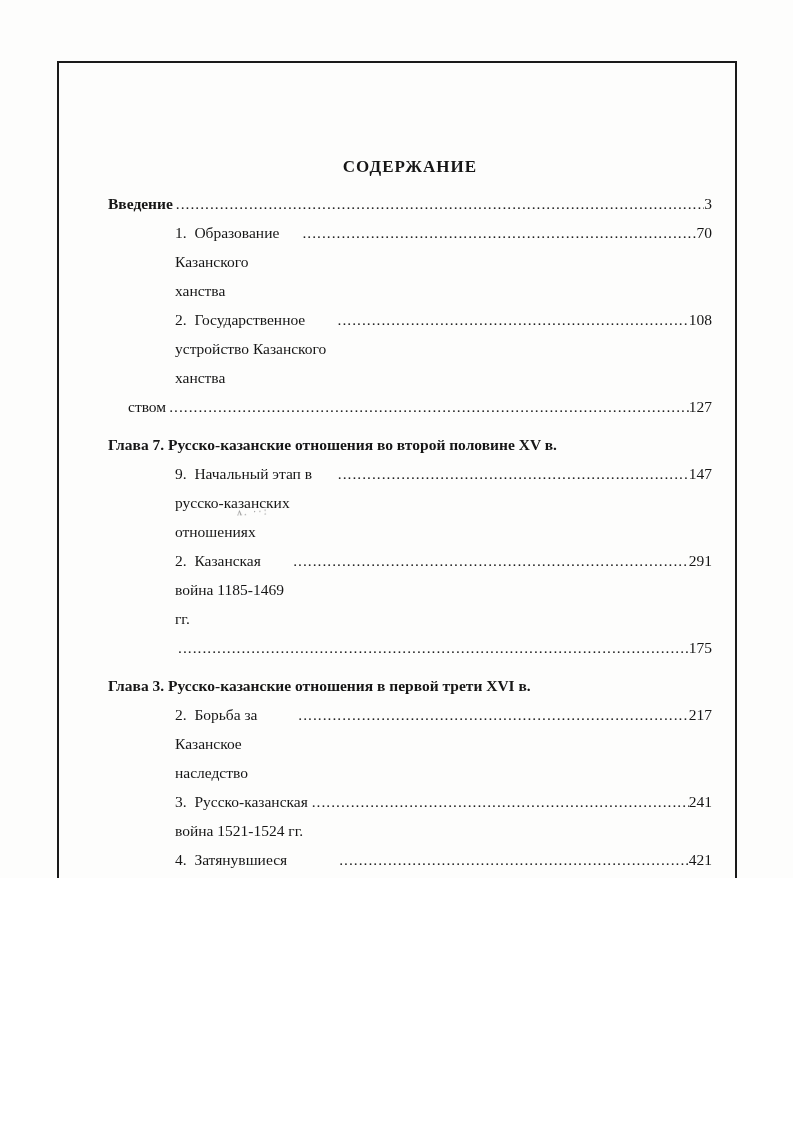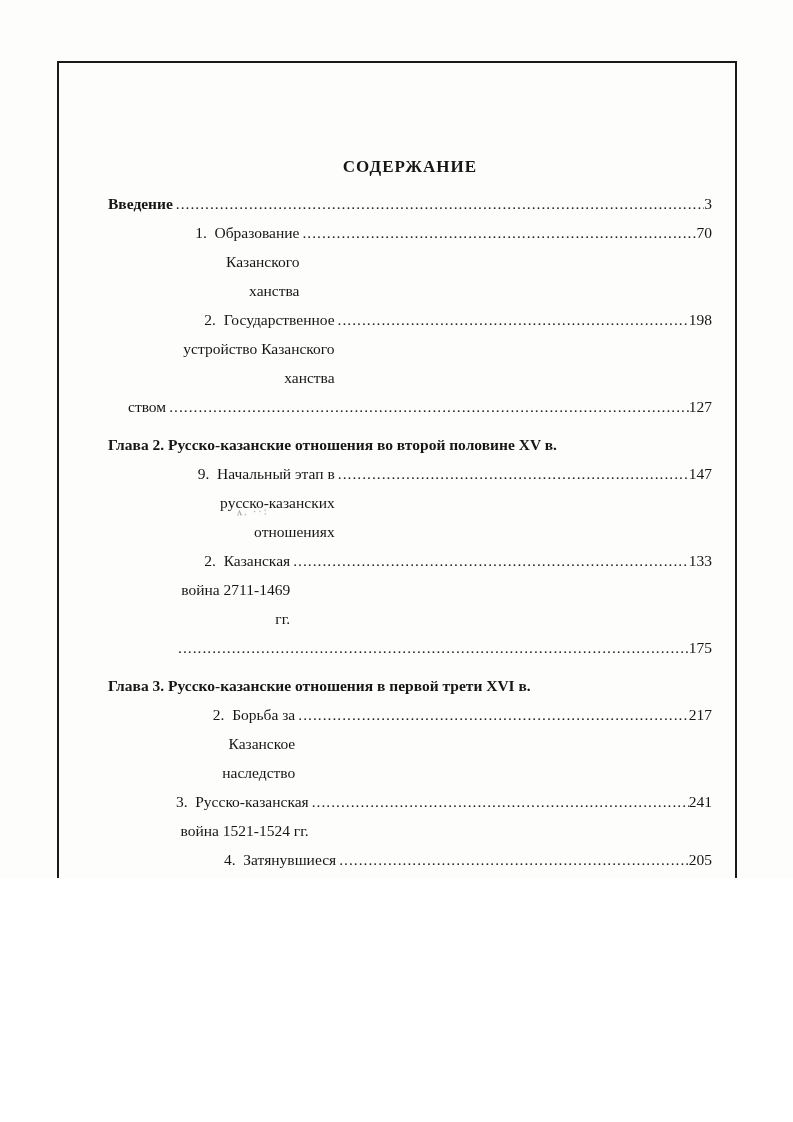--- a/index.html
+++ b/index.html
@@ -41,21 +41,21 @@
     margin-bottom: 8px;
   }
   .row {
     display: flex;
     align-items: baseline;
     line-height: 29px;
   }
   .row .label {
     white-space: pre-wrap;
   }
-  .row.item { padding-left: 67px; text-align: right; }
+  .row.item { padding-left: 67px; }
   .row.cont { padding-left: 20px; font-family: Liberation Serif, serif; }
   .row.chapter {
     font-weight: bold;
     margin-top: 9px;
   }
   .row.intro .label { font-weight: bold; }
   .dots {
     flex: 1 1 auto;
     overflow: hidden;
     white-space: nowrap;
@@ -92,40 +92,40 @@
     <span class="page">3</span>
   </div>
         <div class="row item">
     <span class="label">1.  Образование Казанского ханства</span>
     <span class="dots"></span>
     <span class="page">70</span>
   </div>
         <div class="row item">
     <span class="label">2.  Государственное устройство Казанского ханства</span>
     <span class="dots"></span>
-    <span class="page">198</span>
+    <span class="page">108</span>
   </div>
         <div class="row cont">
     <span class="label">ством</span>
     <span class="dots"></span>
     <span class="page">127</span>
   </div>
         <div class="row chapter">
-    <span class="label">Глава 2. Русско-казанские отношения во второй половине XV в.</span>
+    <span class="label">Глава 7. Русско-казанские отношения во второй половине XV в.</span>
 
   </div>
         <div class="row item">
     <span class="label">9.  Начальный этап в русско-казанских отношениях</span>
     <span class="dots"></span>
     <span class="page">147</span>
   </div>
         <div class="row item">
-    <span class="label">2.  Казанская война 2711-1469 гг.</span>
+    <span class="label">2.  Казанская война 1185-1469 гг.</span>
     <span class="dots"></span>
-    <span class="page">133</span>
+    <span class="page">291</span>
   </div>
         <div class="row item">
     <span class="dots"></span>
     <span class="page">175</span>
   </div>
         <div class="row chapter">
     <span class="label">Глава 3. Русско-казанские отношения в первой трети XVI в.</span>
 
   </div>
         <div class="row item">
@@ -134,18 +134,18 @@
     <span class="page">217</span>
   </div>
         <div class="row item">
     <span class="label">3.  Русско-казанская война 1521-1524 гг.</span>
     <span class="dots"></span>
     <span class="page">241</span>
   </div>
         <div class="row item">
     <span class="label">4.  Затянувшиеся мирные переговоры. Война 1530 г.</span>
     <span class="dots"></span>
-    <span class="page">205</span>
+    <span class="page">421</span>
   </div>
       </div>
   </div>
   <div class="artifact">ʌ. ··:</div>
 </div>
 
 </body></html>

